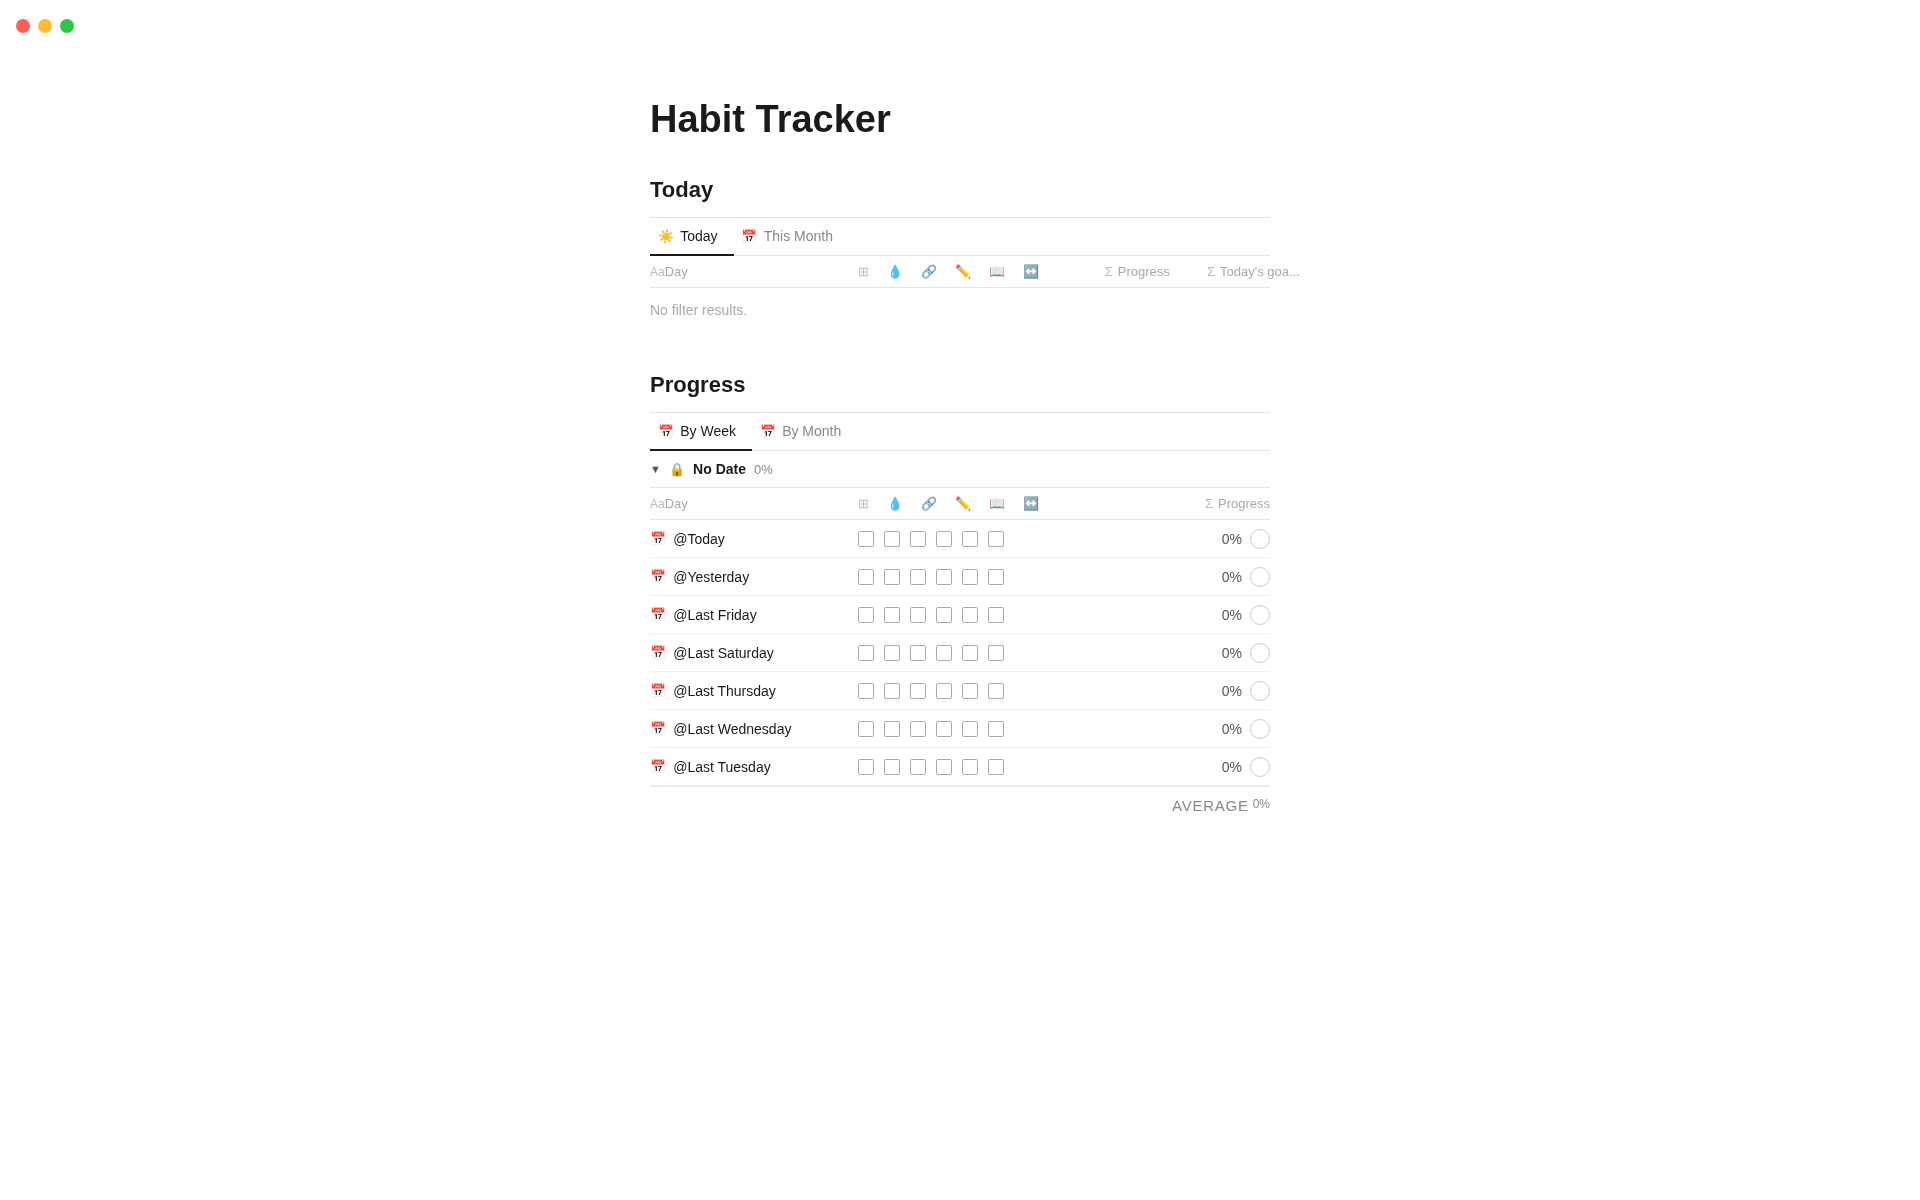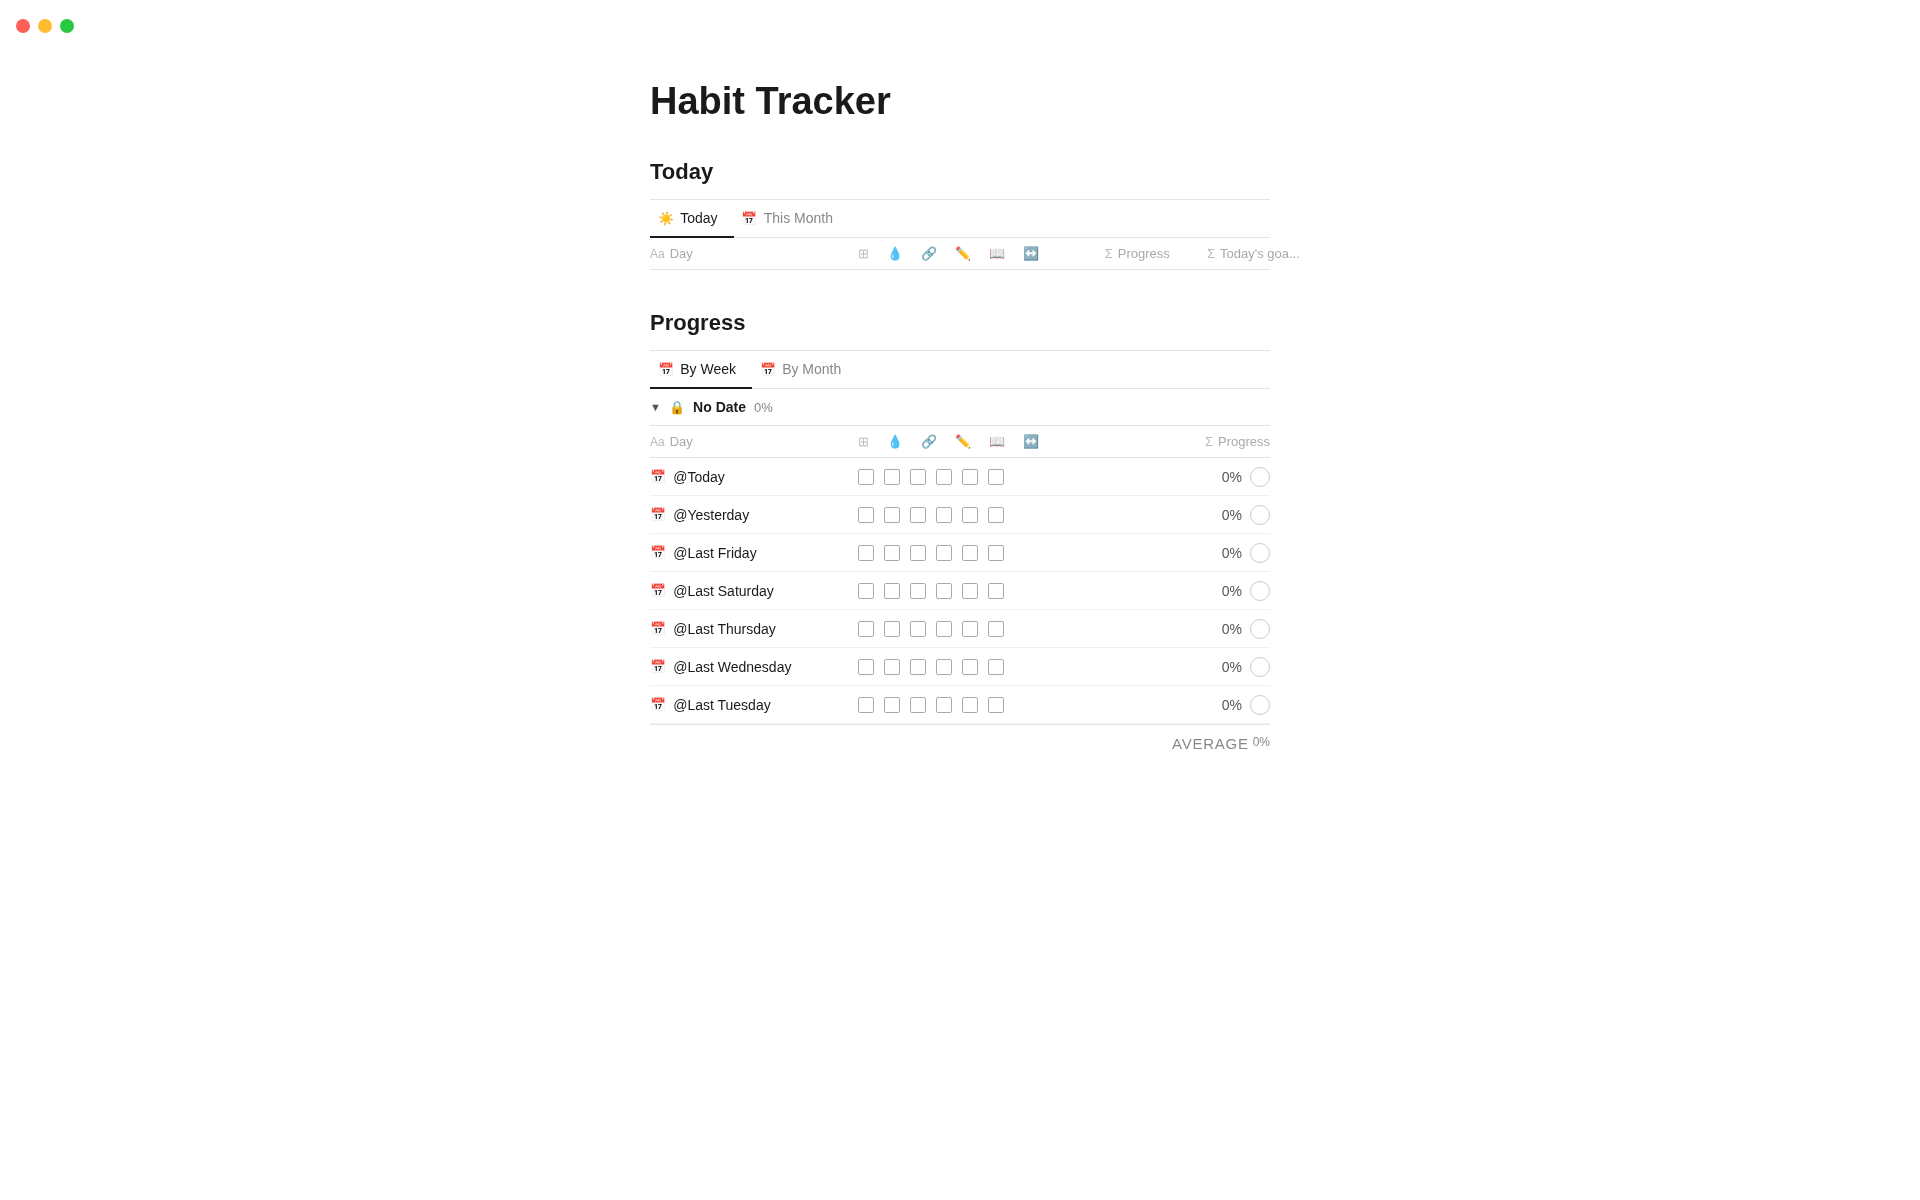--- a/index.html
+++ b/index.html
@@ -33,21 +33,21 @@
       display: inline-block;
     }
 
     .traffic-close { background: #ff5f57; }
     .traffic-min   { background: #febc2e; }
     .traffic-max   { background: #28c840; }
 
     
     .main-content {
       max-width: 700px;
-      margin: 0 auto;
+      margin: 18px auto;
       padding: 80px 40px 80px;
     }
 
     
     .page-title {
       font-size: 38px;
       font-weight: 700;
       color: #1a1a1a;
       margin-bottom: 36px;
     }
@@ -106,21 +106,20 @@
       border-bottom: 1px solid #e5e5e5;
       color: #aaa;
       font-size: 13px;
       gap: 0;
     }
 
     .col-day {
       flex: 0 0 200px;
       display: flex;
       align-items: center;
-      gap: 5px;
       color: #aaa;
       font-size: 13px;
     }
 
     .col-icons {
       flex: 1;
       display: flex;
       align-items: center;
       justify-content: flex-start;
       gap: 18px;
@@ -317,20 +316,21 @@
       <div class="col-progress">
         <span style="color:#bbb;">Σ</span>
         <span>Progress</span>
       </div>
       <div class="col-goal">
         <span style="color:#bbb;">Σ</span>
         <span>Today's goa...</span>
       </div>
     </div>
 
+    <div class="no-results">No filter results.</div>
   </div>
 
   <div class="progress-section">
     <h2 class="section-title">Progress</h2>
     <hr class="section-divider">
 
     <div class="tab-bar">
       <div class="tab active">
         <span class="tab-icon">📅</span>
         <span>By Week</span>

